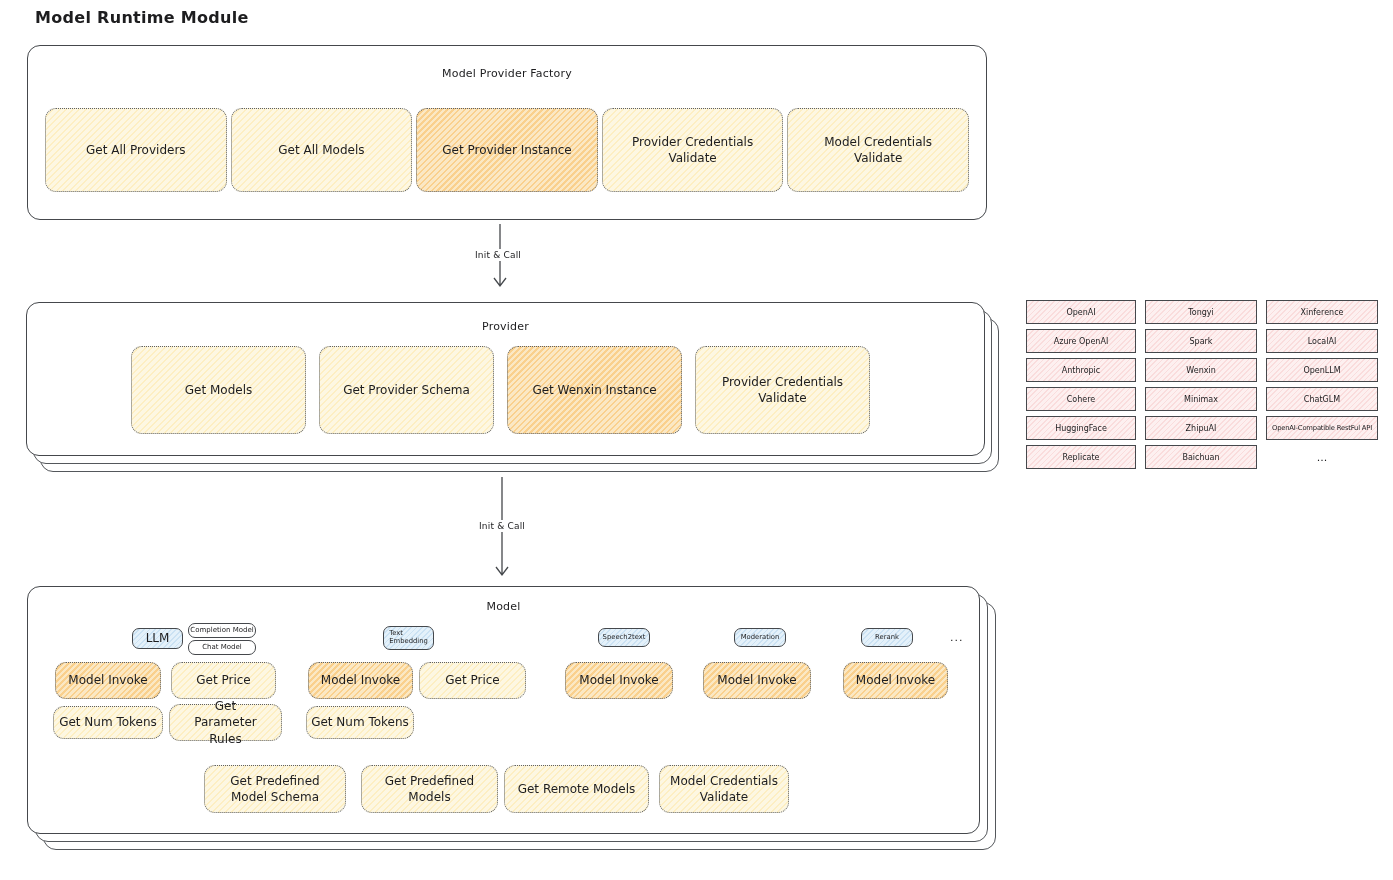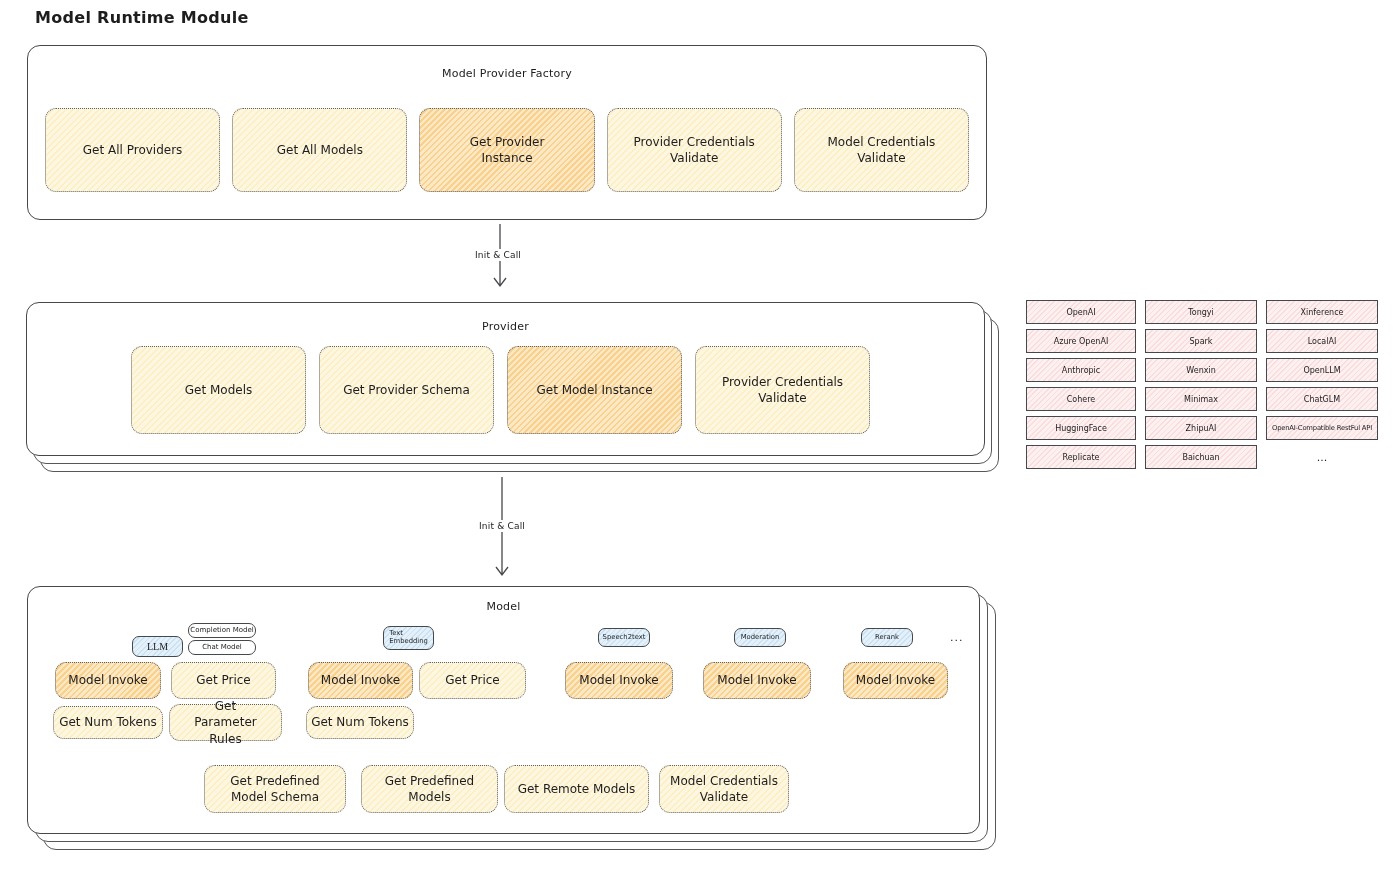--- a/index.html
+++ b/index.html
@@ -30,21 +30,21 @@
     background:
       repeating-linear-gradient(135deg, rgba(252,220,120,.30) 0 1.6px, rgba(255,255,255,0) 1.6px 4.6px),
       #fdf7e2;
   }
   .o{
     background:
       repeating-linear-gradient(135deg, rgba(247,174,64,.42) 0 1.7px, rgba(255,255,255,0) 1.7px 4.2px),
       #fbe8c4;
   }
   
-  .factory-row{position:absolute;left:17px;right:17px;top:62px;display:flex;gap:12px;}
+  .factory-row{position:absolute;left:17px;right:17px;top:62px;display:flex;gap:4px;}
   .factory-row .cell{flex:1;height:84px;padding:0 24px;}
   .provider-row{position:absolute;left:104px;top:43px;width:739px;display:flex;gap:13px;}
   .provider-row .cell{flex:1;height:88px;padding:0 10px;}
   
   .arrow{position:absolute;}
   .arrow svg{display:block;}
   .arrow-label{
     position:absolute;text-align:center;font-size:9px;background:#fff;padding:1px 0;
     letter-spacing:.2px;
   }
@@ -103,21 +103,21 @@
   </div>
   <div class="arrow-label" style="left:462px;top:249px;width:72px;">Init &amp; Call</div>
 
   <div class="shadow-layer" style="left:40px;top:318px;width:957px;height:152px;"></div>
   <div class="shadow-layer" style="left:33px;top:310px;width:957px;height:152px;"></div>
   <section class="bigbox" style="left:26px;top:302px;width:957px;height:152px;">
     <div class="bigbox-title" style="top:17px;">Provider</div>
     <div class="provider-row">
       <div class="cell y">Get Models</div>
       <div class="cell y">Get Provider Schema</div>
-      <div class="cell o">Get Model Instance</div>
+      <div class="cell o">Get Wenxin Instance</div>
       <div class="cell y">Provider Credentials Validate</div>
     </div>
   </section>
 
   <div class="providers-grid">
       <div class="chip">OpenAI</div>
       <div class="chip">Tongyi</div>
       <div class="chip">Xinference</div>
       <div class="chip">Azure OpenAI</div>
       <div class="chip">Spark</div>
@@ -141,21 +141,21 @@
       <path d="M11 0 V98 M5 90 L11 98 L17 90" stroke="#45484c" stroke-width="1.3" fill="none"></path>
     </svg>
   </div>
   <div class="arrow-label" style="left:466px;top:520px;width:72px;">Init &amp; Call</div>
 
   <div class="shadow-layer" style="left:43px;top:602px;width:951px;height:246px;"></div>
   <div class="shadow-layer" style="left:35px;top:594px;width:951px;height:246px;"></div>
   <section class="bigbox" style="left:27px;top:586px;width:951px;height:246px;">
     <div class="bigbox-title" style="top:13px;">Model</div>
 
-    <div class="tag blue" style="left:104px;top:49px;width:51px;height:21px;font-size:10px;font-family:Liberation Serif, serif;">LLM</div>
+    <div class="tag blue" style="left:104px;top:41px;width:51px;height:21px;font-size:12px;">LLM</div>
     <div class="tag white" style="left:160px;top:36px;width:68px;height:15px;font-size:7px;">Completion Model</div>
     <div class="tag white" style="left:160px;top:53px;width:68px;height:15px;font-size:7px;">Chat Model</div>
     <div class="tag blue" style="left:355px;top:39px;width:51px;height:24px;font-size:6.8px;padding:0 6px;">Text Embedding</div>
     <div class="tag blue" style="left:570px;top:41px;width:52px;height:19px;font-size:6.8px;">Speech2text</div>
     <div class="tag blue" style="left:706px;top:41px;width:52px;height:19px;font-size:6.8px;">Moderation</div>
     <div class="tag blue" style="left:833px;top:41px;width:52px;height:19px;font-size:6.8px;">Rerank</div>
     <div class="dots" style="left:922px;top:44px;">...</div>
 
     <div class="cell o mbox" style="left:27px;top:75px;width:106px;height:37px;">Model Invoke</div>
     <div class="cell y mbox" style="left:143px;top:75px;width:105px;height:37px;">Get Price</div>

